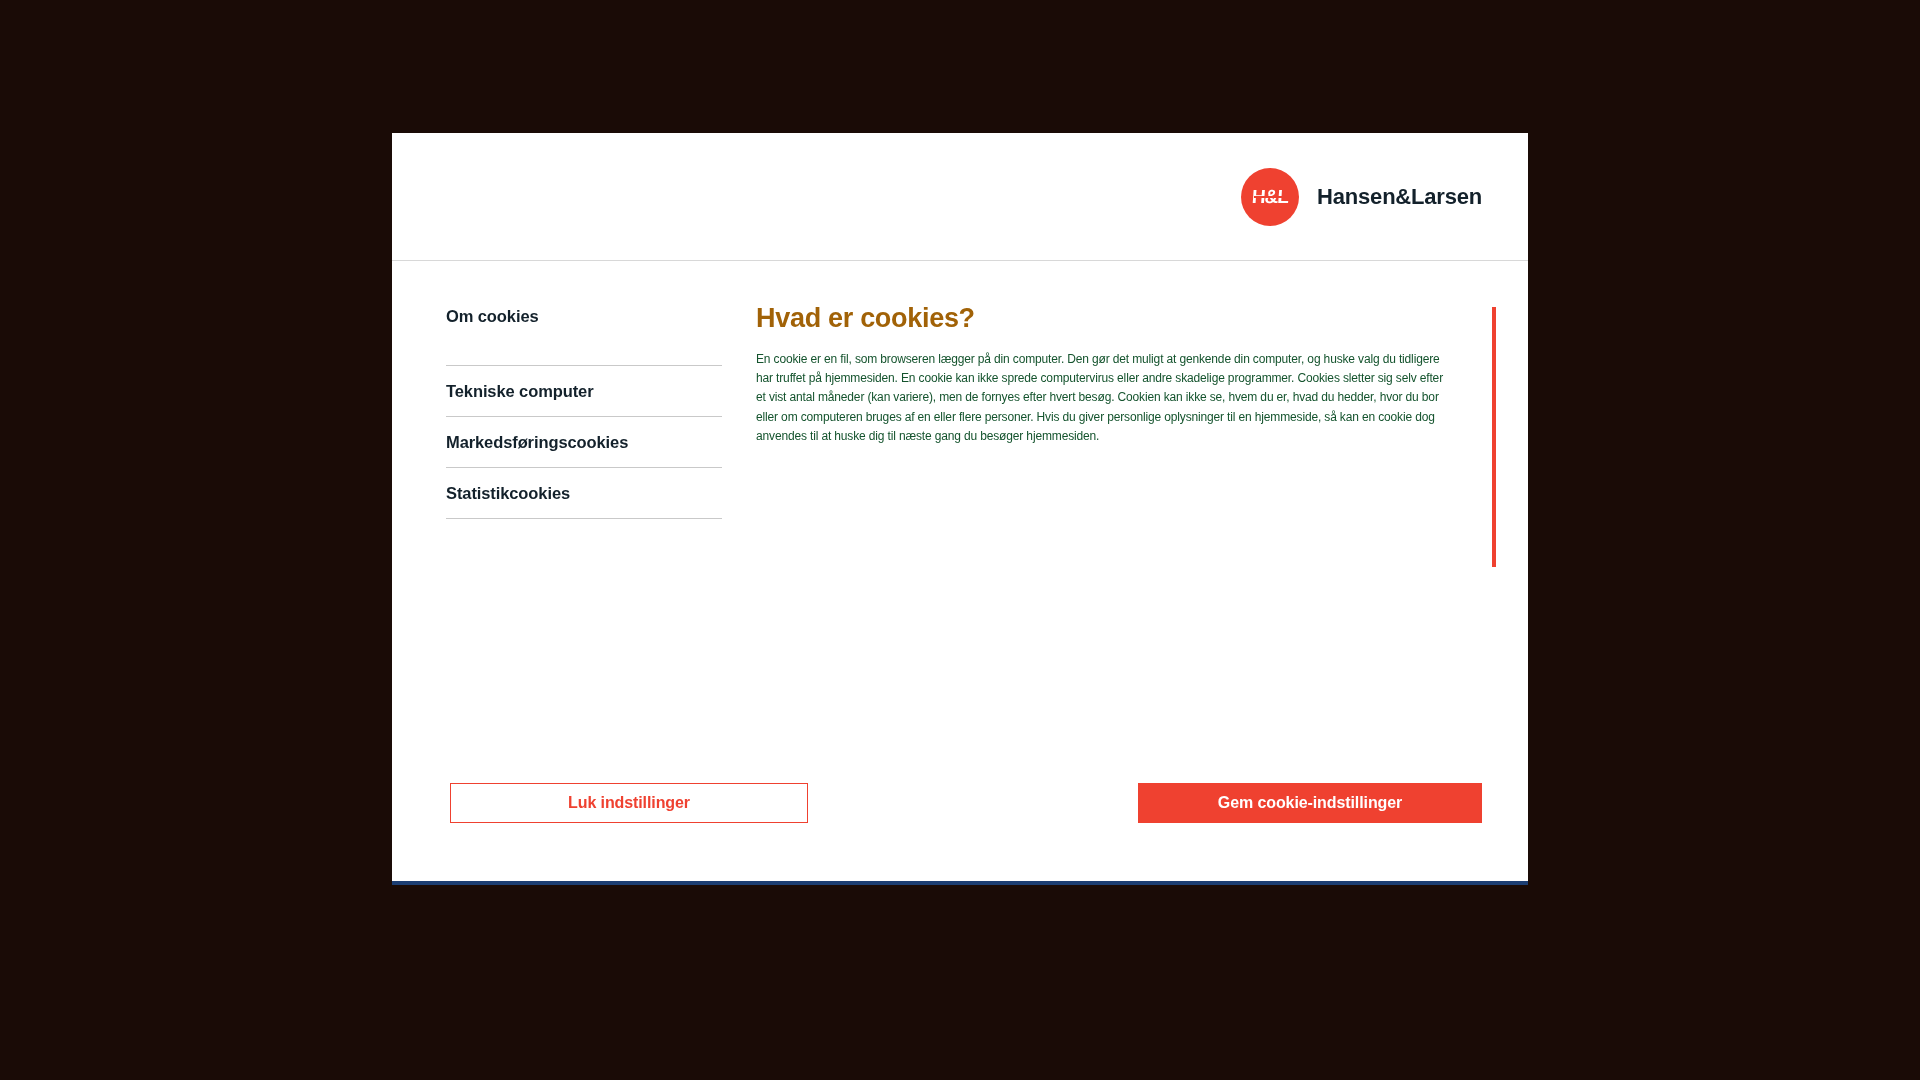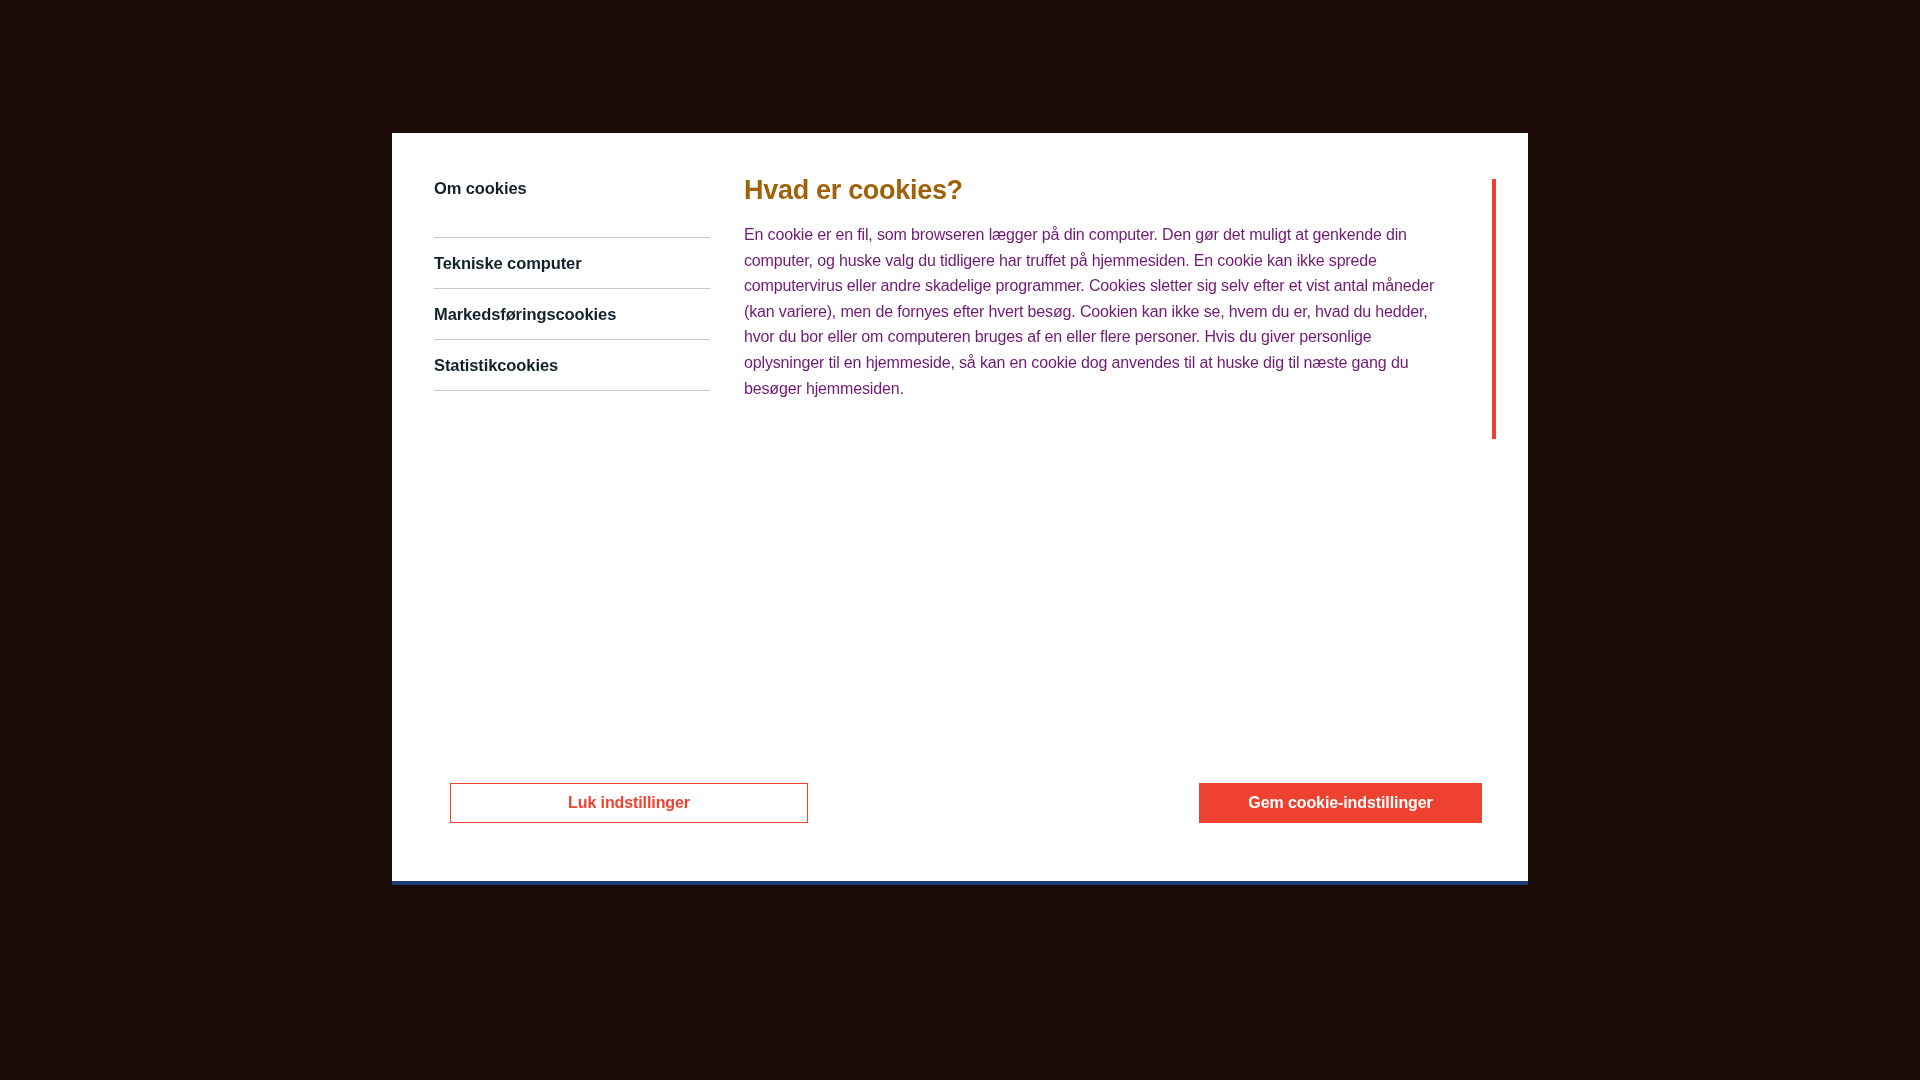--- a/index.html
+++ b/index.html
@@ -81,21 +81,21 @@
     font-weight: bold;
     color: #13212b;
     letter-spacing: -0.2px;
     white-space: nowrap;
   }
 
   
   .modal-body {
     flex: 1 1 auto;
     display: flex;
-    padding: 42px 46px 0 42px;
+    padding: 42px 46px 0 54px;
     box-sizing: border-box;
     min-height: 0;
   }
 
   
   .sidebar {
     width: 276px;
     flex: 0 0 276px;
     padding-top: 4px;
     box-sizing: border-box;
@@ -129,23 +129,23 @@
     min-width: 0;
   }
   .content-title {
     font-size: 27px;
     font-weight: bold;
     color: #a16207;
     margin: 0 0 16px 0;
     letter-spacing: -0.3px;
   }
   .content-text {
-    font-size: 16px;
+    font-size: 12px;
     line-height: 1.6;
-    color: #701a75;
+    color: #14532d;
     margin: 0;
     padding-right: 12px;
     letter-spacing: -0.15px;
   }
   .scrollbar-track {
     position: absolute;
     right: -14px;
     top: 4px;
     width: 4px;
     height: 430px;
@@ -180,33 +180,42 @@
     padding: 0;
   }
   .btn-secondary {
     width: 358px;
     background: #ffffff;
     border: 1px solid #ef4130;
     color: #ef4130;
     margin-left: 12px;
   }
   .btn-primary {
-    width: 283px;
+    width: 344px;
     background: #ef4130;
     border: 1px solid #ef4130;
     color: #ffffff;
   }
 </style>
 </head>
 <body>
 
 <div id="screen">
 
   <div class="cookie-modal">
 
+    <div class="modal-header">
+      <div class="brand">
+        <div class="brand-logo">
+          <span class="logo-mark">H&amp;L</span>
+          <span class="logo-bar"></span>
+        </div>
+        <div class="brand-name">Hansen&amp;Larsen</div>
+      </div>
+    </div>
 
     <div class="modal-body">
 
       <div class="sidebar">
         <div class="sidebar-item first">Om cookies</div>
         <div class="sidebar-item top-border bordered">Tekniske computer</div>
         <div class="sidebar-item bordered">Markedsføringscookies</div>
         <div class="sidebar-item bordered">Statistikcookies</div>
       </div>
 

